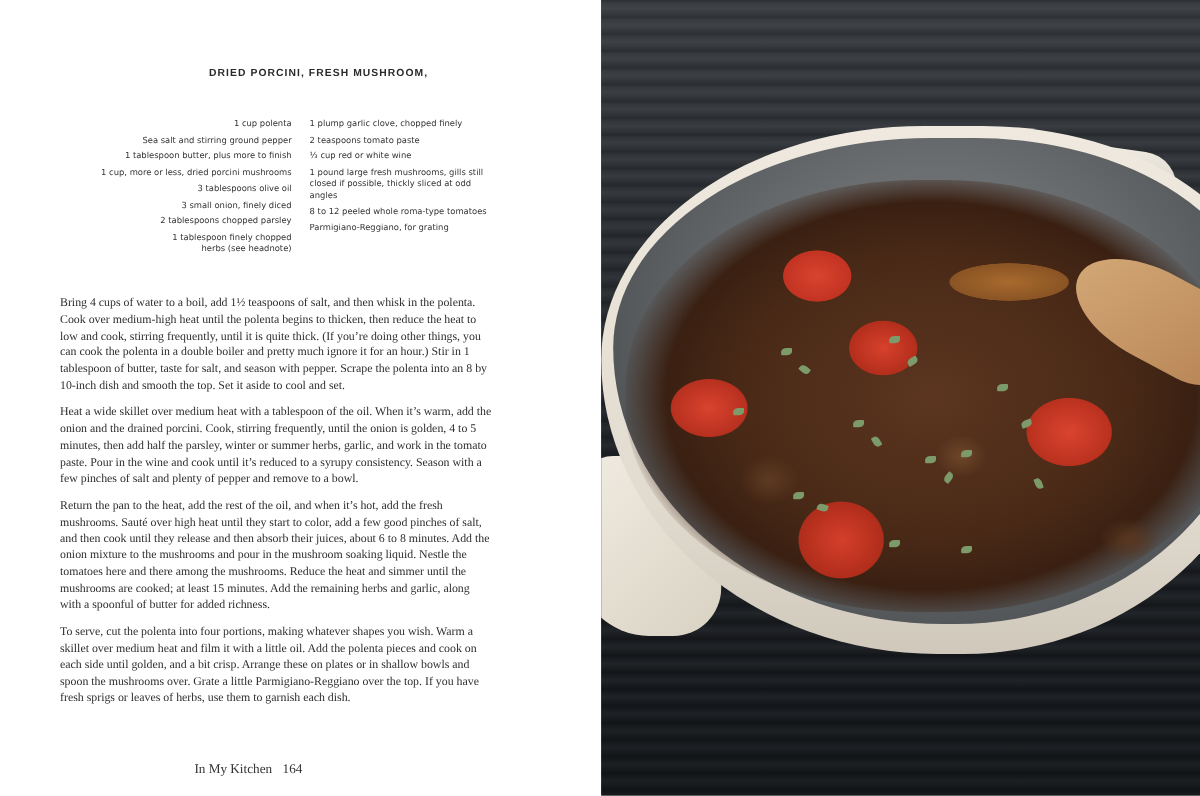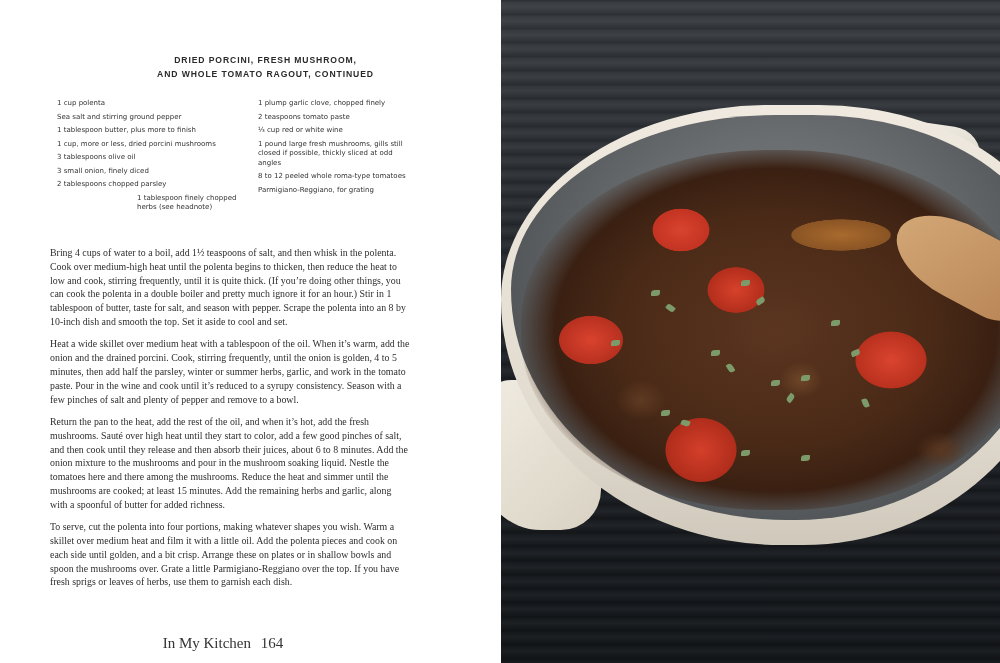--- a/index.html
+++ b/index.html
@@ -8,31 +8,31 @@
   .left-page { position: relative; width: 501px; height: 663px; background: #ffffff; }
   .right-page { position: relative; width: 499px; height: 663px; overflow: hidden; background: #2a2e33; }
 
   .title { position: absolute; top: 53px; left: 0; width: 501px; text-align: center;
     font-family: Liberation Sans, sans-serif; font-size: 8.6px; font-weight: bold; letter-spacing: 0.9px;
     color: #2a2a2a; line-height: 14px; margin-left: 15px; }
   .title div { white-space: nowrap; }
 
   .ingredients { position: absolute; top: 99px; left: 0; width: 501px;
     font-family: "DejaVu Sans", sans-serif; font-size: 7px; color: #333; }
-  .ing-left { position: absolute; right: 244px; width: 200px; text-align: left; }
+  .ing-left { position: absolute; right: 258px; width: 200px; text-align: right; }
   .ing-right { position: absolute; left: 258px; width: 200px; text-align: left; }
   .ing { margin: 0 0 4px 0; line-height: 9.5px; }
 
   .body-text { position: absolute; top: 246px; left: 50px; width: 360px;
     font-family: "Liberation Serif", "DejaVu Serif", serif; font-size: 9.9px; line-height: 13.8px;
     color: #2e2e2e; }
   .body-text p { margin: 0 0 8.6px 0; text-align: left; }
 
-  .folio { position: absolute; top: 635px; left: 16px; width: 414px; text-align: center;
-    font-family: "Liberation Serif", serif; font-size: 15px; color: #333; }
+  .folio { position: absolute; top: 635px; left: 0; width: 414px; text-align: center;
+    font-family: "Liberation Serif", serif; font-size: 11px; color: #333; }
   .folio span { margin: 0 3px; }
 
   
   .wood { position: absolute; inset: 0;
     background:
       repeating-linear-gradient(180deg, rgba(0,0,0,0.25) 0px, rgba(0,0,0,0) 3px, rgba(255,255,255,0.03) 7px, rgba(0,0,0,0.18) 14px),
       linear-gradient(180deg, #3a3e43 0%, #2c3035 30%, #1e2126 60%, #15181b 100%); }
   .pan-handle-left { position: absolute; left: -20px; top: 380px; width: 120px; height: 150px;
     background: linear-gradient(135deg, #f1ece2, #d9d2c3); border-radius: 30px 10px 40px 60px; }
   .pan-handle-right { position: absolute; left: 400px; top: 125px; width: 80px; height: 55px;
@@ -61,21 +61,20 @@
   .spoon { position: absolute; left: 390px; top: 225px; width: 140px; height: 75px;
     background: linear-gradient(120deg, #d4a877, #b98656); border-radius: 50% 20% 20% 50%; transform: rotate(28deg); }
 </style>
 </head>
 <body>
 
 <div class="spread">
   <div class="left-page">
     <div class="title">
       <div>DRIED PORCINI, FRESH MUSHROOM,</div>
-      <div>AND WHOLE TOMATO RAGOUT, CONTINUED</div>
     </div>
 
     <div class="ingredients">
       <div class="ing-left">
         <div class="ing">1 cup polenta</div>
         <div class="ing">Sea salt and stirring ground pepper</div>
         <div class="ing">1 tablespoon butter, plus more to finish</div>
         <div class="ing">1 cup, more or less, dried porcini mushrooms</div>
         <div class="ing">3 tablespoons olive oil</div>
         <div class="ing">3 small onion, finely diced</div>

